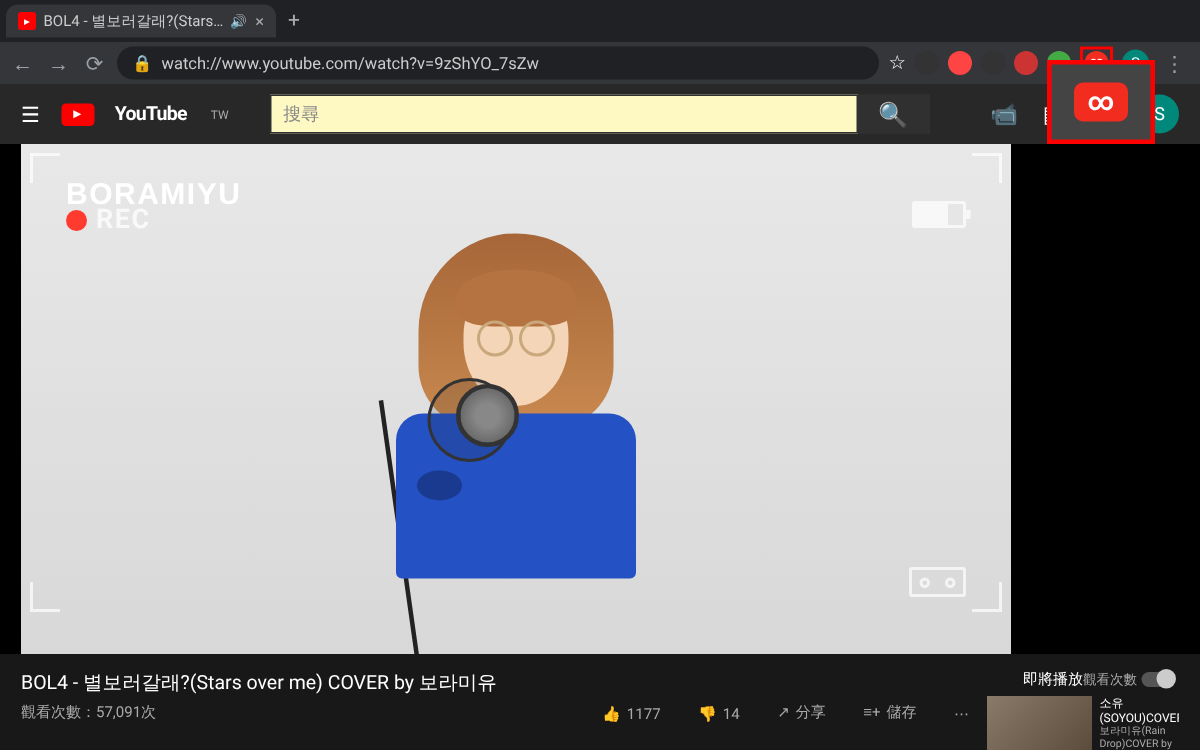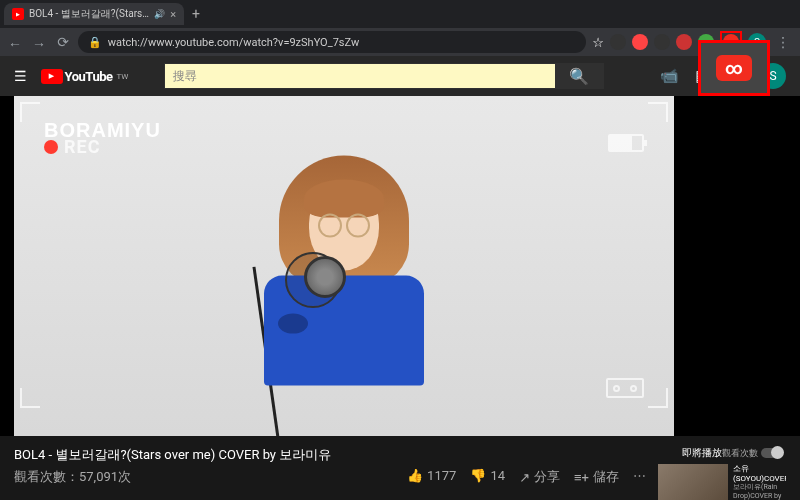--- a/index.html
+++ b/index.html
@@ -27,21 +27,21 @@
     .avatar-s { width: 18px; height: 18px; background: #00897b; border-radius: 50%; display: flex; align-items: center; justify-content: center; color: #fff; font-size: 10px; }
     .menu-dots { color: #9aa0a6; font-size: 14px; padding: 0 4px; }
     
     
     .ext-popup { position: absolute; top: 40px; right: 30px; width: 72px; height: 56px; background: #444; border: 3px solid #f00; display: flex; align-items: center; justify-content: center; z-index: 100; }
     .ext-popup-icon { width: 36px; height: 26px; background: #f22c1f; border-radius: 6px; display: flex; align-items: center; justify-content: center; color: #fff; font-size: 17px; font-weight: bold; }
     
     
     .yt-header { background: #282828; height: 40px; display: flex; align-items: center; padding: 0 14px; gap: 14px; }
     .burger { color: #fff; font-size: 14px; cursor: pointer; }
-    .yt-logo { display: flex; align-items: center; gap: 2px; }
+    .yt-logo { display: flex; align-items: center; gap: 14px; }
     .yt-logo-icon { width: 22px; height: 15px; background: #f00; border-radius: 3px; display: flex; align-items: center; justify-content: center; }
     .yt-logo-icon::after { content: "▶"; color: #fff; font-size: 7px; }
     .yt-logo-text { color: #fff; font-weight: bold; font-size: 13px; letter-spacing: -0.5px; }
     .yt-region { color: #aaa; font-size: 8px; vertical-align: super; margin-left: 2px; }
     .search-wrap { flex: 1; display: flex; justify-content: center; max-width: 440px; margin: 0 auto; }
     .search-box { flex: 1; background: #fef9c3; border: 1px solid #303030; height: 26px; padding: 0 8px; color: #888; font-size: 12px; display: flex; align-items: center; }
     .search-btn { width: 48px; height: 26px; background: #303030; border: 1px solid #303030; display: flex; align-items: center; justify-content: center; color: #888; cursor: pointer; }
     .header-icons { display: flex; gap: 16px; align-items: center; margin-left: auto; }
     .header-icon { color: #fff; font-size: 15px; cursor: pointer; }
     .yt-avatar { width: 26px; height: 26px; background: #00897b; border-radius: 50%; display: flex; align-items: center; justify-content: center; color: #fff; font-size: 12px; }
@@ -77,21 +77,21 @@
     .mic-stand { position: absolute; left: 38%; top: 50%; width: 3px; height: 180px; background: #222; transform: rotate(-8deg); }
     .mic-head { position: absolute; left: 44%; top: 47%; width: 42px; height: 42px; background: radial-gradient(circle, #888 30%, #555 100%); border-radius: 50%; border: 3px solid #333; }
     .pop-filter { position: absolute; left: 41%; top: 46%; width: 56px; height: 56px; border: 2px solid #333; border-radius: 50%; background: rgba(40,40,40,0.15); }
     
     .caption { position: absolute; bottom: 6px; left: 50%; transform: translateX(-50%); background: rgba(40,40,40,0.85); color: #fff; padding: 4px 14px; font-size: 14px; }
     
     
     .video-info { background: #181818; padding: 10px 14px 8px; color: #fff; display: flex; }
     .info-left { flex: 1; }
     .video-title { font-size: 13px; font-weight: 400; margin-bottom: 4px; }
-    .video-meta { display: flex; align-items: flex-start; gap: 14px; font-size: 13px; color: #aaa; }
+    .video-meta { display: flex; align-items: flex-end; gap: 25px; font-size: 10px; color: #aaa; }
     .views { flex: 1; }
     .action-btn { display: flex; align-items: center; gap: 4px; color: #aaa; cursor: pointer; }
     
     .sidebar-right { width: 140px; padding-left: 12px; }
     .upnext-header { display: flex; justify-content: flex-start; font-size: 10px; color: #fff; margin-bottom: 4px; margin-left: 24px; }
     .autoplay { color: #aaa; font-size: 9px; display: flex; align-items: center; gap: 3px; }
     .toggle { width: 22px; height: 10px; background: #555; border-radius: 5px; position: relative; }
     .toggle::after { content: ""; position: absolute; right: -1px; top: -2px; width: 13px; height: 13px; background: #ccc; border-radius: 50%; }
     .thumb-item { display: flex; gap: 5px; }
     .thumb { width: 70px; height: 40px; background: linear-gradient(135deg,#8a7a6a,#5a4a3a); }

